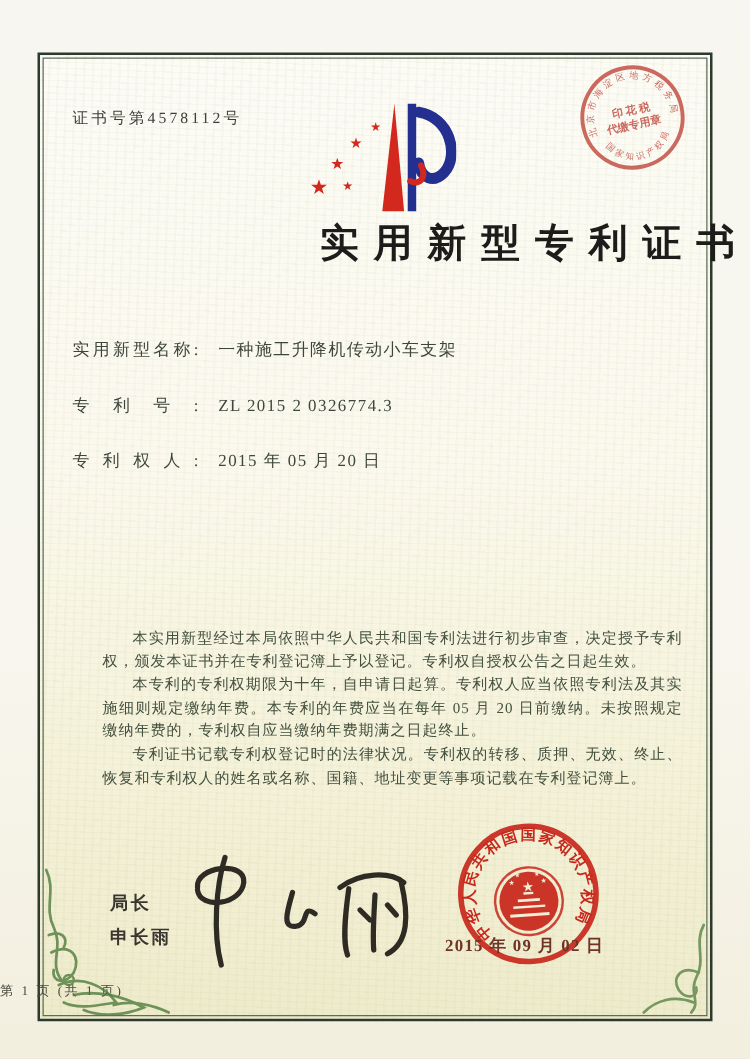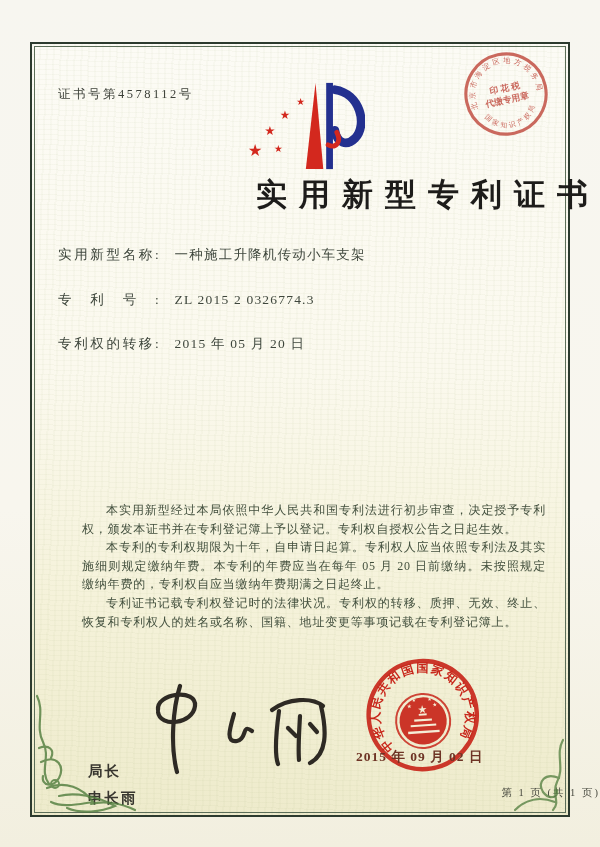--- a/index.html
+++ b/index.html
@@ -25,42 +25,42 @@
     position:absolute; left:58px; top:86px; font-size:12.5px; letter-spacing:2.5px;
     color:#3c4038;
   }
   .logo { position:absolute; left:237px; top:80px; }
   .tax-stamp { position:absolute; left:462px; top:50px; transform:rotate(-12deg); opacity:.88; }
   .title {
     position:absolute; left:0; right:0; top:174px; text-align:right;
     font-size:31px; font-weight:bold; letter-spacing:12px; color:#1d1c1a;
     text-indent:12px;
   }
-  .fields { position:absolute; left:58px; top:246px; right:50px; }
+  .fields { position:absolute; left:58px; top:271px; right:50px; }
   .frow { height:44.5px; font-size:13.5px; color:#3e463c; letter-spacing:1.2px; white-space:nowrap; }
   .flabel { display:inline-block; width:102px; text-align:justify; text-align-last:justify; }
   .fvalue { margin-left:10px; }
   .paras {
     position:absolute; left:58px; right:54px; top:501px;
     font-size:12px; line-height:18.6px; letter-spacing:0.8px; color:#43503e;
     text-align:justify;
   }
   .paras p { text-indent:2em;margin-left:24px; }
   .officer {
     position:absolute; left:88px; top:710px; font-size:14.5px; font-weight:bold;
-    color:#38362f; line-height:27px; letter-spacing:2px;margin-top:48px;
+    color:#38362f; line-height:27px; letter-spacing:2px;
   }
   .signature { position:absolute; left:142px; top:676px; }
   .seal { position:absolute; left:364px; top:656px; transform:rotate(-4deg); }
   .issue-date {
     position:absolute; left:356px; top:748px; font-size:13.5px; font-weight:bold;
     letter-spacing:1px; color:#6e3425; z-index:5;
   }
   .footer {
-    position:absolute; left:0; right:0; top:786px; text-align:right;
+    position:absolute; left:0; right:0; top:786px; text-align:left;
     font-size:10.5px; letter-spacing:2px; color:#494a40;
   }
   .ornament-bl { position:absolute; left:31px; top:692px; opacity:.8; }
   .ornament-br { position:absolute; right:31px; top:738px; opacity:.75; transform:scaleX(-1); }
 </style>
 </head>
 <body>
 
 <div class="page">
   <div class="frame">
@@ -104,21 +104,21 @@
   <div class="fields">
     <div class="frow">
       <span class="flabel">实用新型名称:</span>
       <span class="fvalue">一种施工升降机传动小车支架</span>
     </div>
     <div class="frow">
       <span class="flabel">专利号:</span>
       <span class="fvalue">ZL 2015 2 0326774.3</span>
     </div>
     <div class="frow">
-      <span class="flabel">专利权的转移:</span>
+      <span class="flabel">专利权人:</span>
       <span class="fvalue">2015 年 05 月 20 日</span>
     </div>
   </div>
 
   <div class="paras">
     <p>本实用新型经过本局依照中华人民共和国专利法进行初步审查，决定授予专利权，颁发本证书并在专利登记簿上予以登记。专利权自授权公告之日起生效。</p>
     <p>本专利的专利权期限为十年，自申请日起算。专利权人应当依照专利法及其实施细则规定缴纳年费。本专利的年费应当在每年 05 月 20 日前缴纳。未按照规定缴纳年费的，专利权自应当缴纳年费期满之日起终止。</p>
     <p>专利证书记载专利权登记时的法律状况。专利权的转移、质押、无效、终止、恢复和专利权人的姓名或名称、国籍、地址变更等事项记载在专利登记簿上。</p>
   </div>
 

